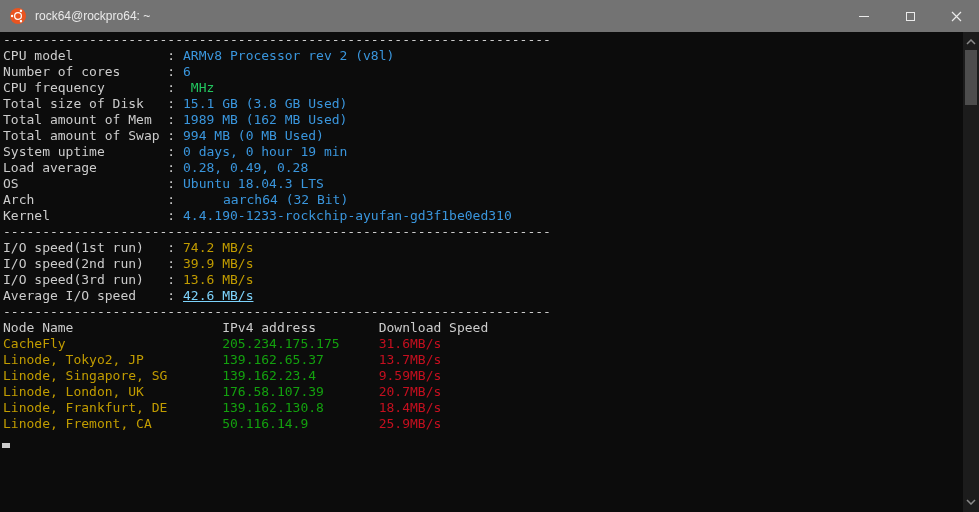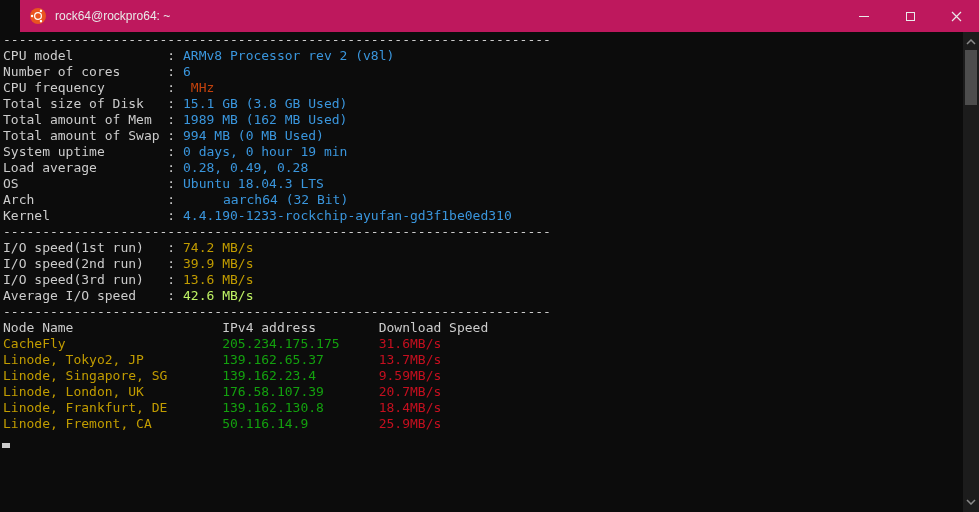--- a/index.html
+++ b/index.html
@@ -57,21 +57,21 @@
   .sb-thumb {
     position: absolute; left: 2px; top: 18px; width: 12px; height: 55px;
     background: #4d4d4d;
   }
 </style>
 </head>
 <body>
 
 <div class="window" style="background: rgb(12, 12, 12);">
 
-  <div class="titlebar" style="background: #be185d; margin-left: 20px;">
+  <div class="titlebar" style="background: #737373;">
     <svg class="app-icon" viewBox="0 0 100 100">
       <circle cx="50" cy="50" r="50" fill="#e95420"></circle>
       <circle cx="50" cy="50" r="21" fill="none" stroke="#ffffff" stroke-width="8"></circle>
       <g>
         <circle cx="16" cy="50" r="9" fill="#e95420"></circle>
         <circle cx="13" cy="50" r="7.5" fill="#ffffff"></circle>
       </g>
       <g transform="rotate(120 50 50)">
         <circle cx="16" cy="50" r="9" fill="#e95420"></circle>
         <circle cx="13" cy="50" r="7.5" fill="#ffffff"></circle>
@@ -94,34 +94,34 @@
         <path d="M1 1 L10 10 M10 1 L1 10" stroke="#eaeaea" stroke-width="1.2" fill="none"></path>
       </svg>
     </button>
   </div>
 
   <div class="content" style="background: rgb(12, 12, 12);">
     <div id="term">
         <div class="line"><span style="color: rgb(204, 204, 204);">----------------------------------------------------------------------</span></div>
         <div class="line"><span style="color: rgb(204, 204, 204);">CPU model            : </span><span style="color: rgb(58, 150, 221); text-align: right;">ARMv8 Processor rev 2 (v8l)</span></div>
         <div class="line"><span style="color: rgb(204, 204, 204);">Number of cores      : </span><span style="color: rgb(58, 150, 221);">6</span></div>
-        <div class="line"><span style="color: rgb(204, 204, 204);">CPU frequency        : </span><span style="color: #c2410c;"> MHz</span></div>
+        <div class="line"><span style="color: rgb(204, 204, 204);">CPU frequency        : </span><span style="color: #22c55e;"> MHz</span></div>
         <div class="line"><span style="color: rgb(204, 204, 204);">Total size of Disk   : </span><span style="color: rgb(58, 150, 221);">15.1 GB (3.8 GB Used)</span></div>
         <div class="line"><span style="color: rgb(204, 204, 204);">Total amount of Mem  : </span><span style="color: rgb(58, 150, 221);">1989 MB (162 MB Used)</span></div>
         <div class="line"><span style="color: rgb(204, 204, 204);">Total amount of Swap : </span><span style="color: rgb(58, 150, 221);">994 MB (0 MB Used)</span></div>
         <div class="line"><span style="color: rgb(204, 204, 204);">System uptime        : </span><span style="color: rgb(58, 150, 221);">0 days, 0 hour 19 min</span></div>
         <div class="line"><span style="color: rgb(204, 204, 204);">Load average         : </span><span style="color: rgb(58, 150, 221);">0.28, 0.49, 0.28</span></div>
         <div class="line"><span style="color: rgb(204, 204, 204);">OS                   : </span><span style="color: rgb(58, 150, 221);">Ubuntu 18.04.3 LTS</span></div>
         <div class="line"><span style="color: rgb(204, 204, 204);">Arch                 : </span><span style="color: rgb(58, 150, 221); margin-left: 40px;">aarch64 (32 Bit)</span></div>
         <div class="line"><span style="color: rgb(204, 204, 204);">Kernel               : </span><span style="color: rgb(58, 150, 221);">4.4.190-1233-rockchip-ayufan-gd3f1be0ed310</span></div>
         <div class="line"><span style="color: rgb(204, 204, 204);">----------------------------------------------------------------------</span></div>
         <div class="line"><span style="color: rgb(204, 204, 204);">I/O speed(1st run)   : </span><span style="color: rgb(193, 156, 0);">74.2 MB/s</span></div>
         <div class="line"><span style="color: rgb(204, 204, 204);">I/O speed(2nd run)   : </span><span style="color: rgb(193, 156, 0);">39.9 MB/s</span></div>
         <div class="line"><span style="color: rgb(204, 204, 204);">I/O speed(3rd run)   : </span><span style="color: rgb(193, 156, 0);">13.6 MB/s</span></div>
-        <div class="line"><span style="color: rgb(204, 204, 204);">Average I/O speed    : </span><span style="color: #bef264;">42.6 MB/s</span></div>
+        <div class="line"><span style="color: rgb(204, 204, 204);">Average I/O speed    : </span><span style="color: #7dd3fc; text-decoration: underline;">42.6 MB/s</span></div>
         <div class="line"><span style="color: rgb(204, 204, 204);">----------------------------------------------------------------------</span></div>
         <div class="line"><span style="color: rgb(204, 204, 204);">Node Name                   IPv4 address        Download Speed</span></div>
         <div class="line"><span style="color: rgb(193, 156, 0);">CacheFly                    </span><span style="color: rgb(19, 161, 14);">205.234.175.175     </span><span style="color: rgb(197, 15, 31);">31.6MB/s</span></div>
         <div class="line"><span style="color: rgb(193, 156, 0);">Linode, Tokyo2, JP          </span><span style="color: rgb(19, 161, 14);">139.162.65.37       </span><span style="color: rgb(197, 15, 31);">13.7MB/s</span></div>
         <div class="line"><span style="color: rgb(193, 156, 0);">Linode, Singapore, SG       </span><span style="color: rgb(19, 161, 14);">139.162.23.4        </span><span style="color: rgb(197, 15, 31);">9.59MB/s</span></div>
         <div class="line"><span style="color: rgb(193, 156, 0);">Linode, London, UK          </span><span style="color: rgb(19, 161, 14);">176.58.107.39       </span><span style="color: rgb(197, 15, 31);">20.7MB/s</span></div>
         <div class="line"><span style="color: rgb(193, 156, 0);">Linode, Frankfurt, DE       </span><span style="color: rgb(19, 161, 14);">139.162.130.8       </span><span style="color: rgb(197, 15, 31);">18.4MB/s</span></div>
         <div class="line"><span style="color: rgb(193, 156, 0);">Linode, Fremont, CA         </span><span style="color: rgb(19, 161, 14);">50.116.14.9         </span><span style="color: rgb(197, 15, 31);">25.9MB/s</span></div>
       </div>
     <div class="cursor"></div>

